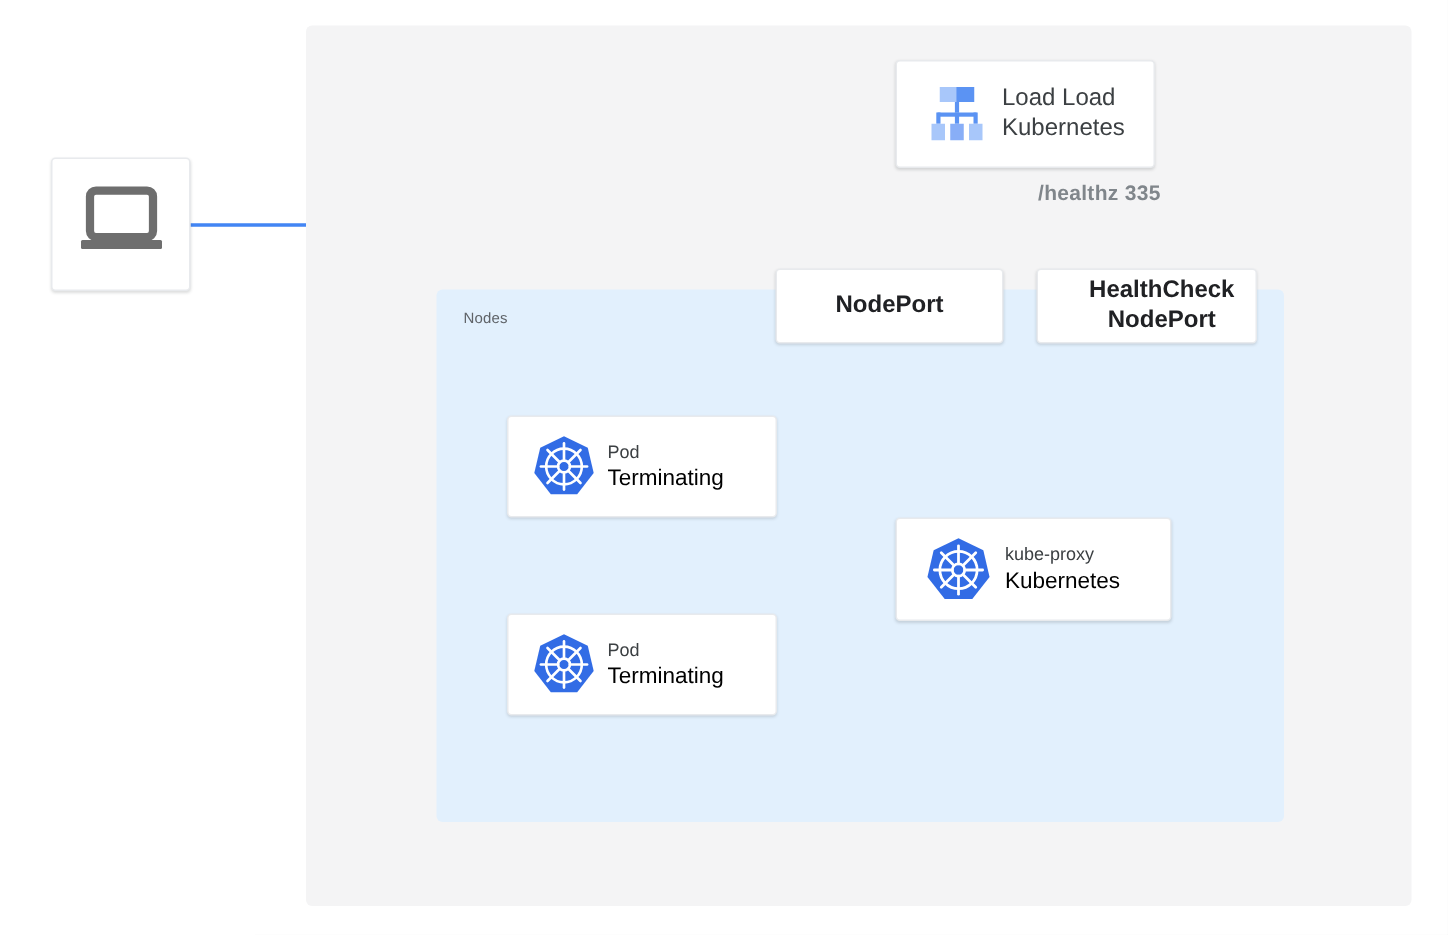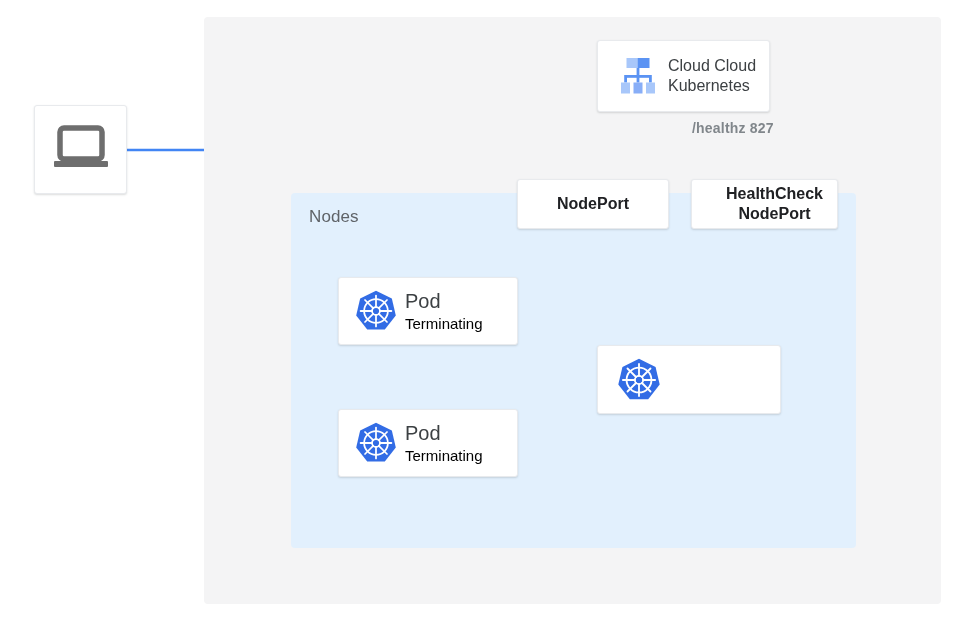--- a/index.html
+++ b/index.html
@@ -30,21 +30,21 @@
   .panel-nodes {
     position: absolute;
     left: 291px; top: 193px;
     width: 565px; height: 355px;
     background: #e2f0fd;
     border-radius: 4px;
   }
   .nodes-label {
     position: absolute;
     left: 309px; top: 207px;
-    font-size: 17px;
+    font-size: 10px;
     color: #5f6368;
     letter-spacing: 0.1px;
   }
   .card {
     position: absolute;
     background: #ffffff;
     border: 1px solid #e8eaed;
     border-radius: 3px;
     box-shadow: 0 1px 2px rgba(60,64,67,0.18);
     box-sizing: border-box;
@@ -60,21 +60,21 @@
     align-items: center;
     justify-content: center;
   }
   .card-text {
     display: flex;
     flex-direction: column;
     justify-content: center;
     line-height: 1.28;
   }
   .card-title {
-    font-size: 20px;
+    font-size: 12px;
     color: #3c4043;
   }
   .card-sub {
     font-size: 15px;
     color: #000000;
   }
   
   #client-card {
     left: 34px; top: 105px;
     width: 93px; height: 89px;
@@ -189,27 +189,27 @@
         <rect x="9" y="20" width="26" height="2.8" fill="#5b93f3"></rect>
         <rect x="8.2" y="20" width="2.8" height="7.5" fill="#5b93f3"></rect>
         <rect x="20.6" y="20" width="2.8" height="7.5" fill="#5b93f3"></rect>
         <rect x="33" y="20" width="2.8" height="7.5" fill="#5b93f3"></rect>
         <rect x="5" y="27.5" width="9" height="11" fill="#a8c7fa"></rect>
         <rect x="17.5" y="27.5" width="9" height="11" fill="#88aef7"></rect>
         <rect x="30" y="27.5" width="9" height="11" fill="#a8c7fa"></rect>
       </svg>
     </div>
     <div class="card-text">
-      <span class="card-title">Cloud Cloud</span>
+      <span class="card-title">Load Load</span>
       <span class="card-title">Kubernetes</span>
     </div>
   </div>
 </div>
 
-<div class="healthz-label">/healthz 827</div>
+<div class="healthz-label">/healthz 335</div>
 
 <div id="nodeport-card" class="card">
   <span class="bold-label">NodePort</span>
 </div>
 
 <div id="hc-card" class="card">
   <span class="bold-label">
     <span>HealthCheck</span><br>
     <span>NodePort</span>
   </span>
@@ -279,14 +279,18 @@
           <line x1="50" y1="59" x2="50" y2="85"></line>
           <line x1="15" y1="50" x2="41" y2="50"></line>
           <line x1="59" y1="50" x2="85" y2="50"></line>
           <line x1="25" y1="25" x2="43.5" y2="43.5"></line>
           <line x1="56.5" y1="56.5" x2="75" y2="75"></line>
           <line x1="75" y1="25" x2="56.5" y2="43.5"></line>
           <line x1="43.5" y1="56.5" x2="25" y2="75"></line>
         </g>
       </svg>
     </div>
+    <div class="card-text">
+      <span class="card-title">kube-proxy</span>
+      <span class="card-sub">Kubernetes</span>
+    </div>
   </div>
 </div>
 
 </body></html>

